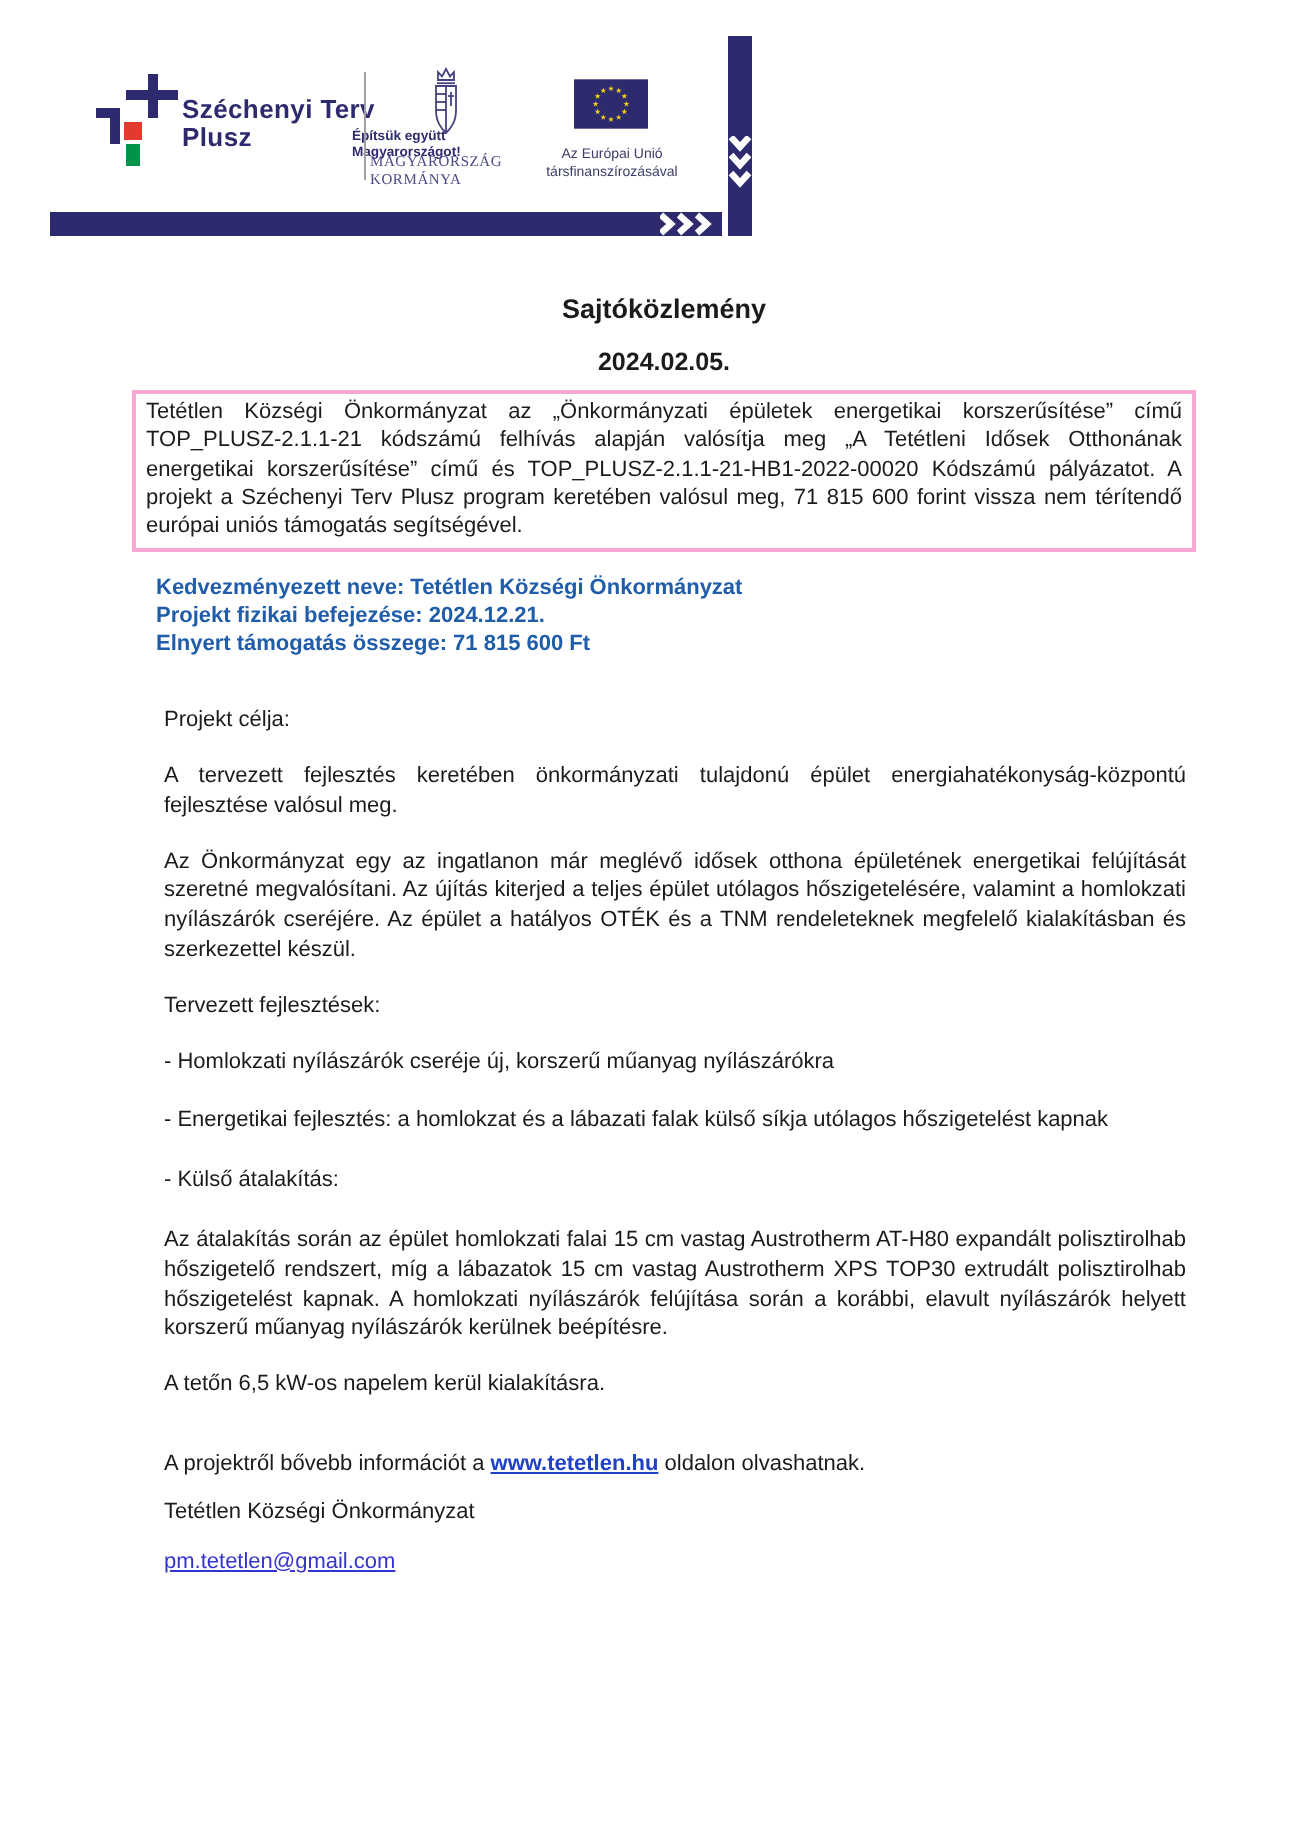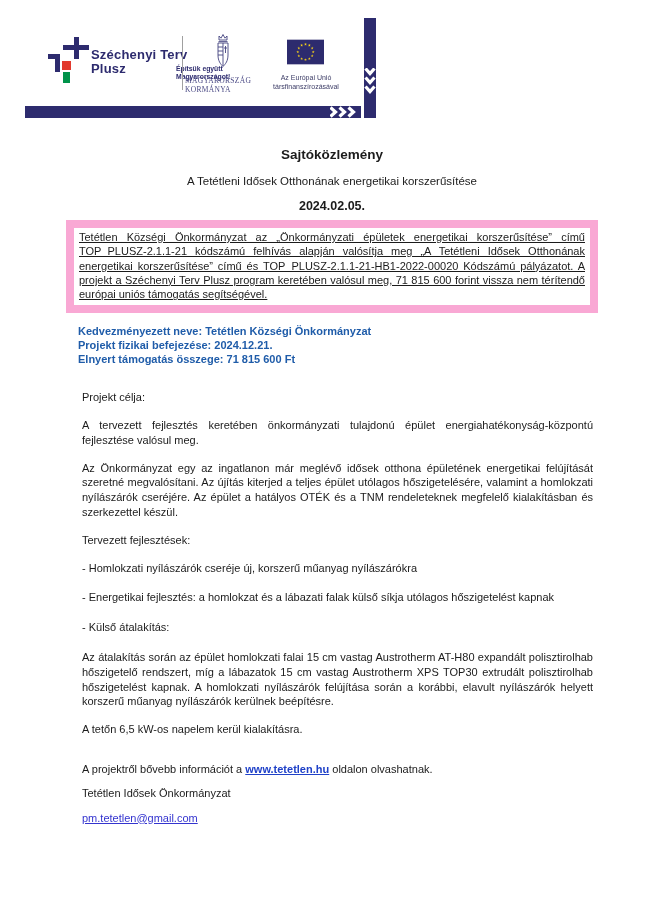--- a/index.html
+++ b/index.html
@@ -26,22 +26,22 @@
   .vbar svg{position:absolute;left:0;top:50px;}
   .hbar{position:absolute;left:8px;top:106px;width:336px;height:12px;background:#2d2b6e;}
   .hbar svg{position:absolute;right:3px;top:0;}
 
   
   .doc{position:absolute;left:66px;top:147px;width:532px;font-size:11px;line-height:14.8px;}
   .doc p{margin:0 0 13px;}
   .title{font-size:13.5px;font-weight:bold;text-align:center;margin:0 0 12px;line-height:15px;}
   .subtitle{font-size:11.5px;text-align:center;margin:0 0 11px;line-height:14px;}
   .date{font-size:12.5px;font-weight:bold;text-align:center;margin:0 0 6px;line-height:15px;}
-  .lead-box{border:8px solid #f9a8d4;padding:2px 5px 4px;text-align:justify;
-            line-height:14.3px;margin:4px 0 10px;text-decoration:underline;}
+  .lead-box{border:2px solid #f9a8d4;padding:2px 5px 4px;text-align:justify;
+            line-height:14.3px;margin:4px 0 10px;}
   .info{color:#1f5ca9;font-weight:bold;line-height:13.6px;margin:12px 5px 24px 12px;}
   .bodytext{margin-left:16px;margin-right:5px;}
   .just{text-align:justify;}
   .bullet{margin-bottom:15px !important;}
   .solar{margin-bottom:25px !important;}
   .footer-line{margin-bottom:9.5px !important;}
   .contact-heading{color:#1f5ca9;font-weight:bold;}
   .weblink{color:#1f41c8;font-weight:bold;text-decoration:underline;cursor:pointer;text-align:right;}
   .maillink{color:#3434cf;text-decoration:underline;cursor:pointer;}
 </style>
@@ -127,21 +127,20 @@
           <polyline points="9.5,1.5 14.5,6 9.5,10.5"></polyline>
           <polyline points="18.5,1.5 23.5,6 18.5,10.5"></polyline>
         </g>
       </svg>
     </div>
   </div>
 
   <div class="doc">
 
     <div class="title">Sajtóközlemény</div>
-    <div class="subtitle">A Tetétleni Idősek Otthonának energetikai korszerűsítése</div>
     <div class="date">2024.02.05.</div>
 
     <div class="lead-box">Tetétlen Községi Önkormányzat az „Önkormányzati épületek energetikai korszerűsítése” című TOP_PLUSZ-2.1.1-21 kódszámú felhívás alapján valósítja meg „A Tetétleni Idősek Otthonának energetikai korszerűsítése” című és TOP_PLUSZ-2.1.1-21-HB1-2022-00020 Kódszámú pályázatot. A projekt a Széchenyi Terv Plusz program keretében valósul meg, 71 815 600 forint vissza nem térítendő európai uniós támogatás segítségével.</div>
 
     <div class="info">
       <div>Kedvezményezett neve: Tetétlen Községi Önkormányzat</div>
       <div>Projekt fizikai befejezése: 2024.12.21.</div>
       <div>Elnyert támogatás összege: 71 815 600 Ft</div>
     </div>
 
@@ -150,17 +149,17 @@
       <p class="just">A tervezett fejlesztés keretében önkormányzati tulajdonú épület energiahatékonyság-központú fejlesztése valósul meg.</p>
       <p class="just">Az Önkormányzat egy az ingatlanon már meglévő idősek otthona épületének energetikai felújítását szeretné megvalósítani. Az újítás kiterjed a teljes épület utólagos hőszigetelésére, valamint a homlokzati nyílászárók cseréjére. Az épület a hatályos OTÉK és a TNM rendeleteknek megfelelő kialakításban és szerkezettel készül.</p>
       <p>Tervezett fejlesztések:</p>
       <p class="bullet">- Homlokzati nyílászárók cseréje új, korszerű műanyag nyílászárókra</p>
       <p class="bullet">- Energetikai fejlesztés: a homlokzat és a lábazati falak külső síkja utólagos hőszigetelést kapnak</p>
       <p class="bullet">- Külső átalakítás:</p>
       <p class="just">Az átalakítás során az épület homlokzati falai 15 cm vastag Austrotherm AT-H80 expandált polisztirolhab hőszigetelő rendszert, míg a lábazatok 15 cm vastag Austrotherm XPS TOP30 extrudált polisztirolhab hőszigetelést kapnak. A homlokzati nyílászárók felújítása során a korábbi, elavult nyílászárók helyett korszerű műanyag nyílászárók kerülnek beépítésre.</p>
       <p class="solar">A tetőn 6,5 kW-os napelem kerül kialakításra.</p>
 
       <p class="footer-line"><span>A projektről bővebb információt a </span><a class="weblink" href="#">www.tetetlen.hu</a><span> oldalon olvashatnak.</span></p>
-      <p class="footer-line">Tetétlen Idősek Önkormányzat</p>
+      <p class="footer-line">Tetétlen Községi Önkormányzat</p>
       <p class="footer-line"><a class="maillink" href="#">pm.tetetlen@gmail.com</a></p>
     </div>
   </div>
 </div>
 
 </body></html>

